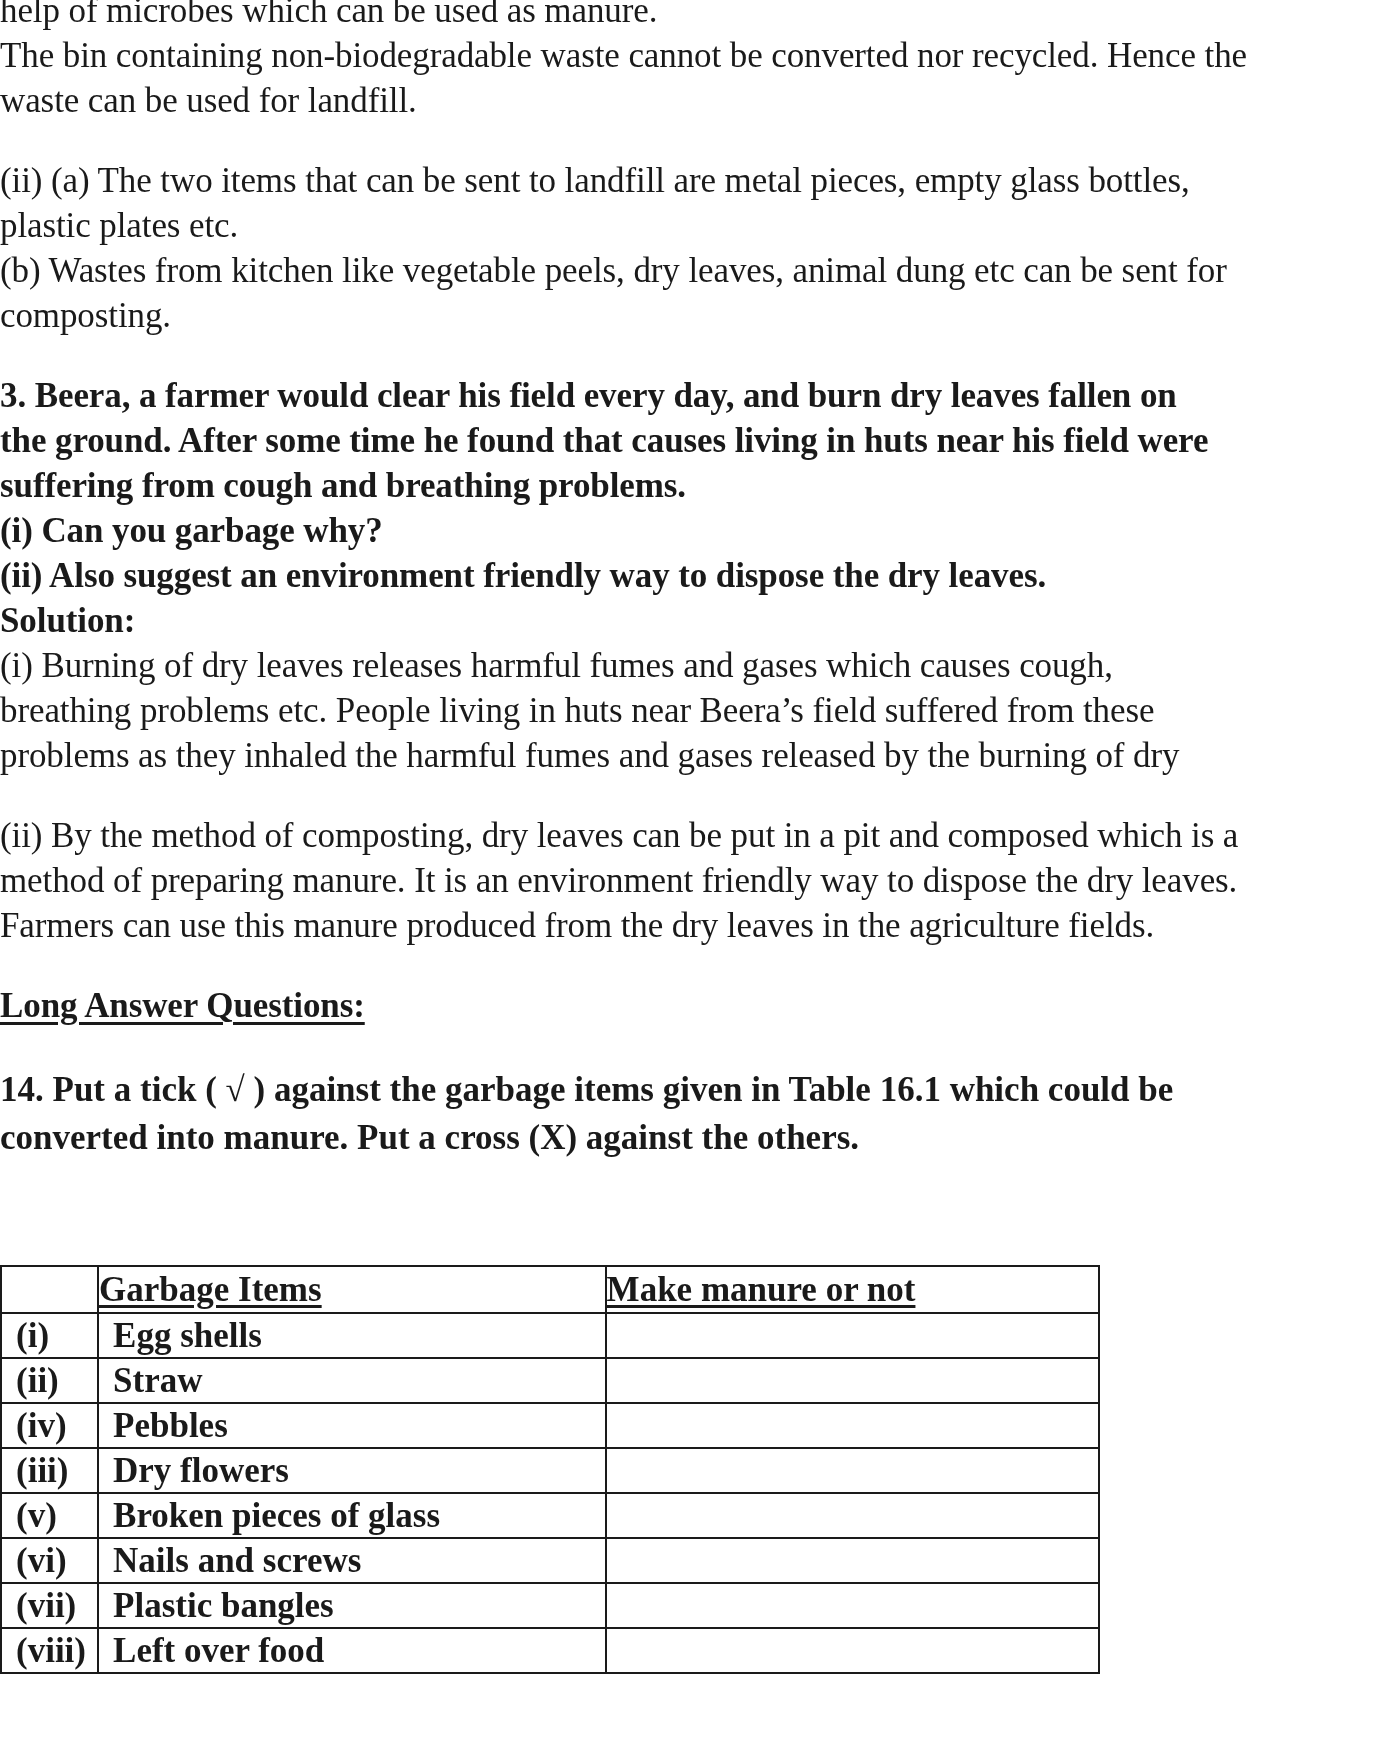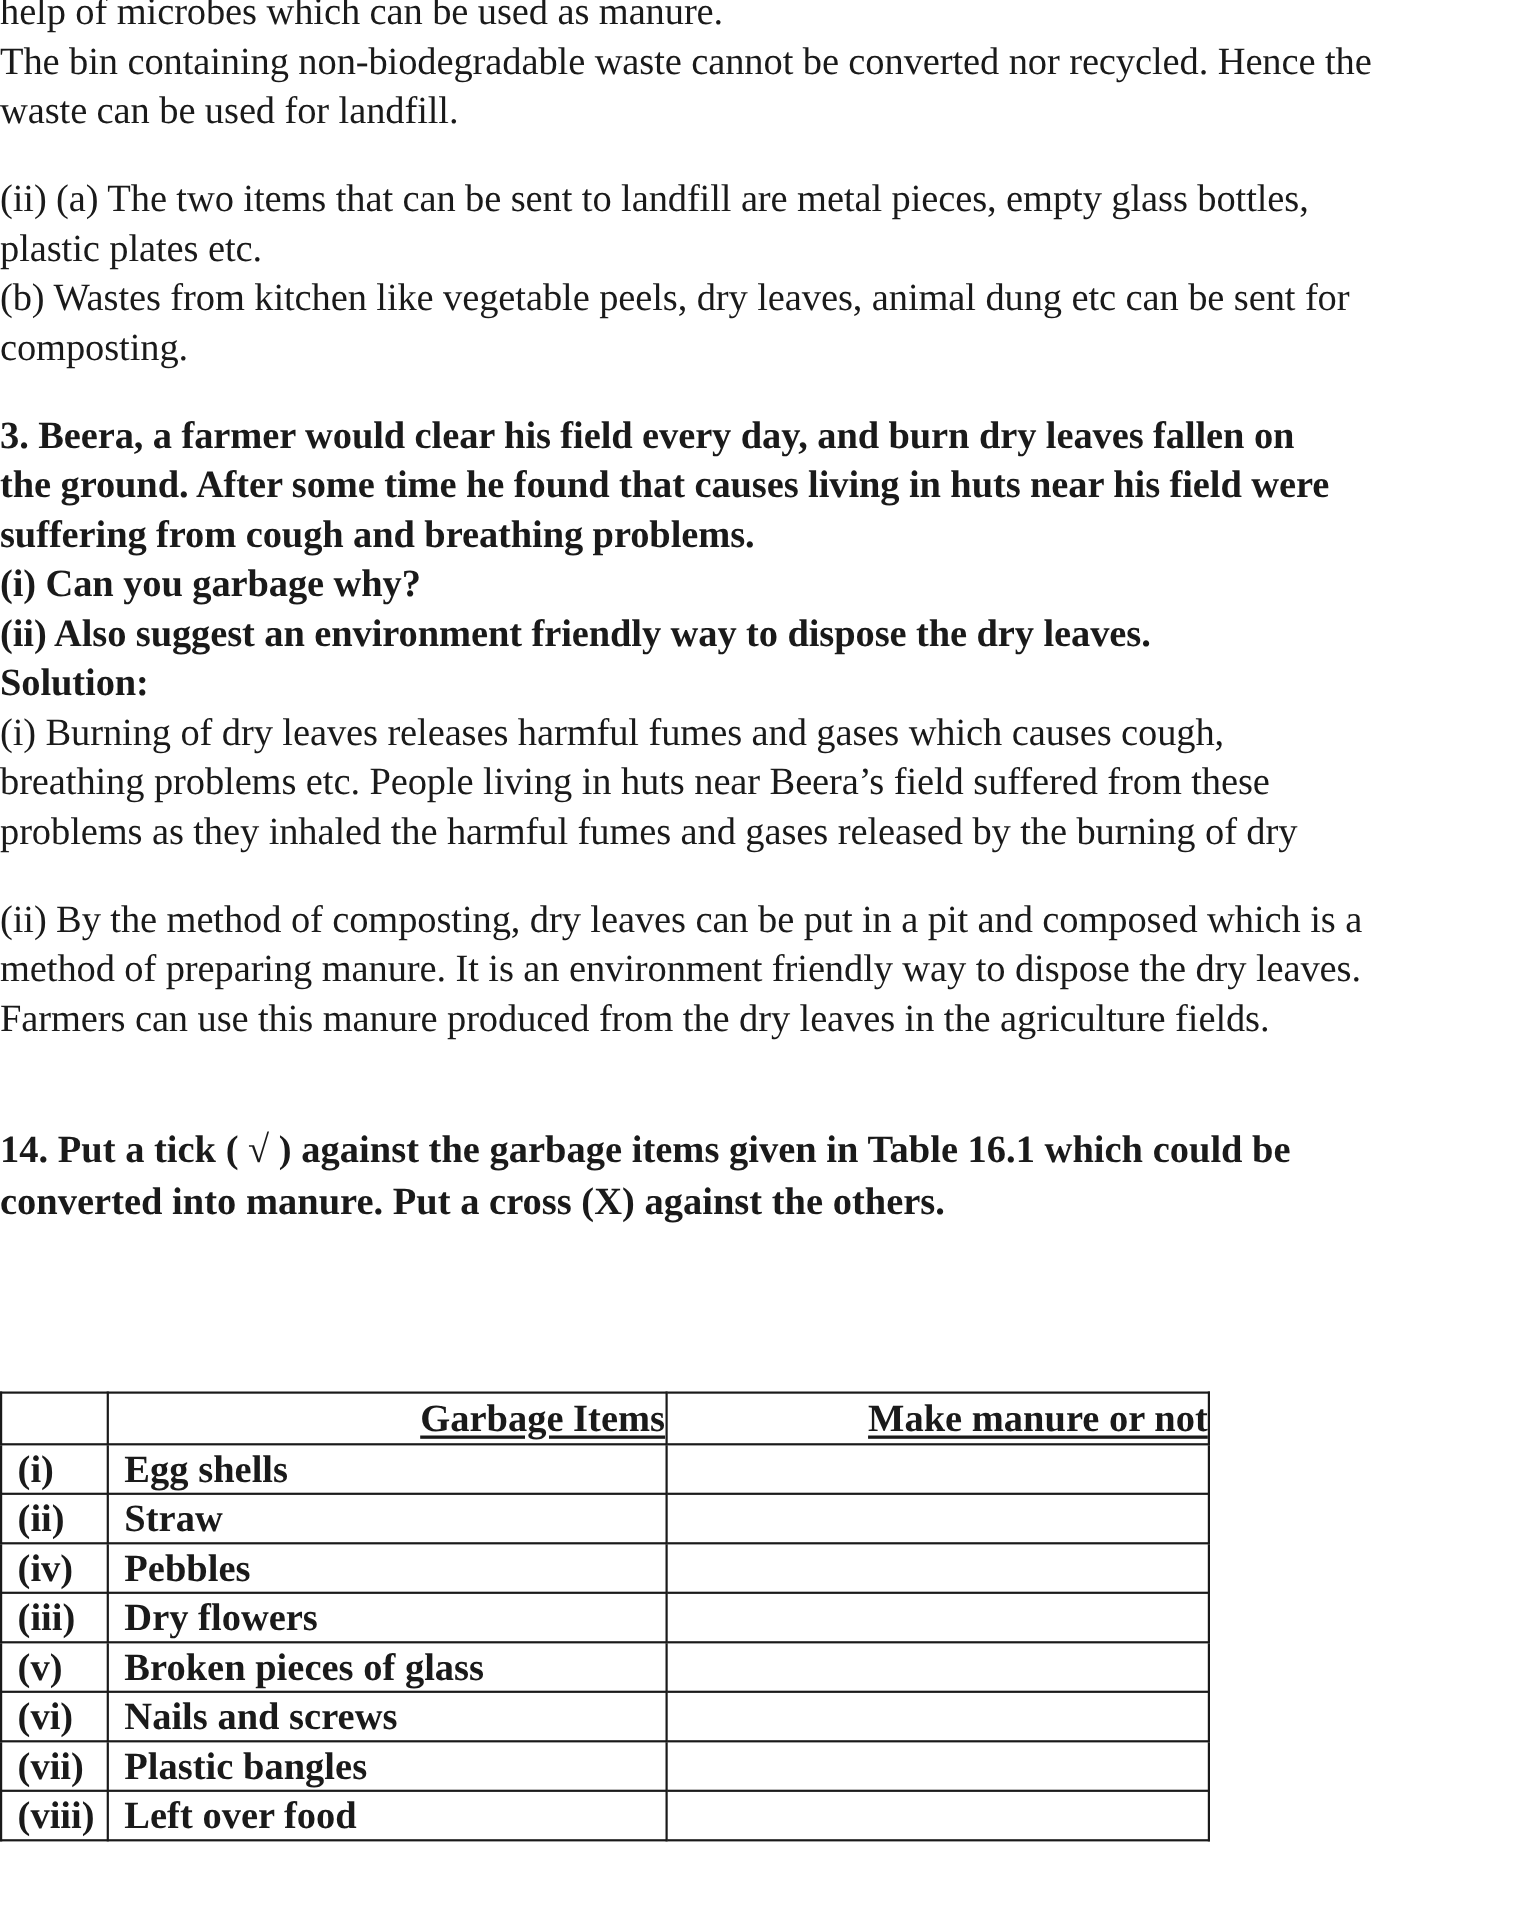--- a/index.html
+++ b/index.html
@@ -53,21 +53,21 @@
     }
     table.garbage td, table.garbage th {
       border: 2.5px solid #1a1a1a;
       height: 43px;
       padding: 0 0 0 14px;
       text-align: left;
       vertical-align: middle;
       line-height: 40px;
     }
     table.garbage th {
-      text-align: right;
+      text-align: left;
       padding: 0;
       height: 45px;
     }
     table.garbage th span {
       text-decoration: underline;
       text-decoration-thickness: 3px;
       text-underline-offset: 4px;
     }
     .c-num { width: 94px; }
     .c-item { width: 500px; }
@@ -106,20 +106,23 @@
     <p class="line">breathing problems etc. People living in huts near Beera’s field suffered from these</p>
     <p class="line">problems as they inhaled the harmful fumes and gases released by the burning of dry</p>
     <div class="gap-sm"></div>
     <p class="line">(ii) By the method of composting, dry leaves can be put in a pit and composed which is a</p>
     <p class="line">method of preparing manure. It is an environment friendly way to dispose the dry leaves.</p>
     <p class="line">Farmers can use this manure produced from the dry leaves in the agriculture fields.</p>
   </div>
 
   <div class="gap-sm"></div>
 
+  <p class="line bold">
+    <span class="heading-u">Long Answer Questions:</span>
+  </p>
 
   <div class="gap-sm"></div>
 
   <div>
     <p class="q14">14. Put a tick ( √ ) against the garbage items given in Table 16.1 which could be</p>
     <p class="q14" style="line-height:42px;">converted into manure. Put a cross (X) against the others.</p>
   </div>
 </div>
 
 <table class="garbage">

